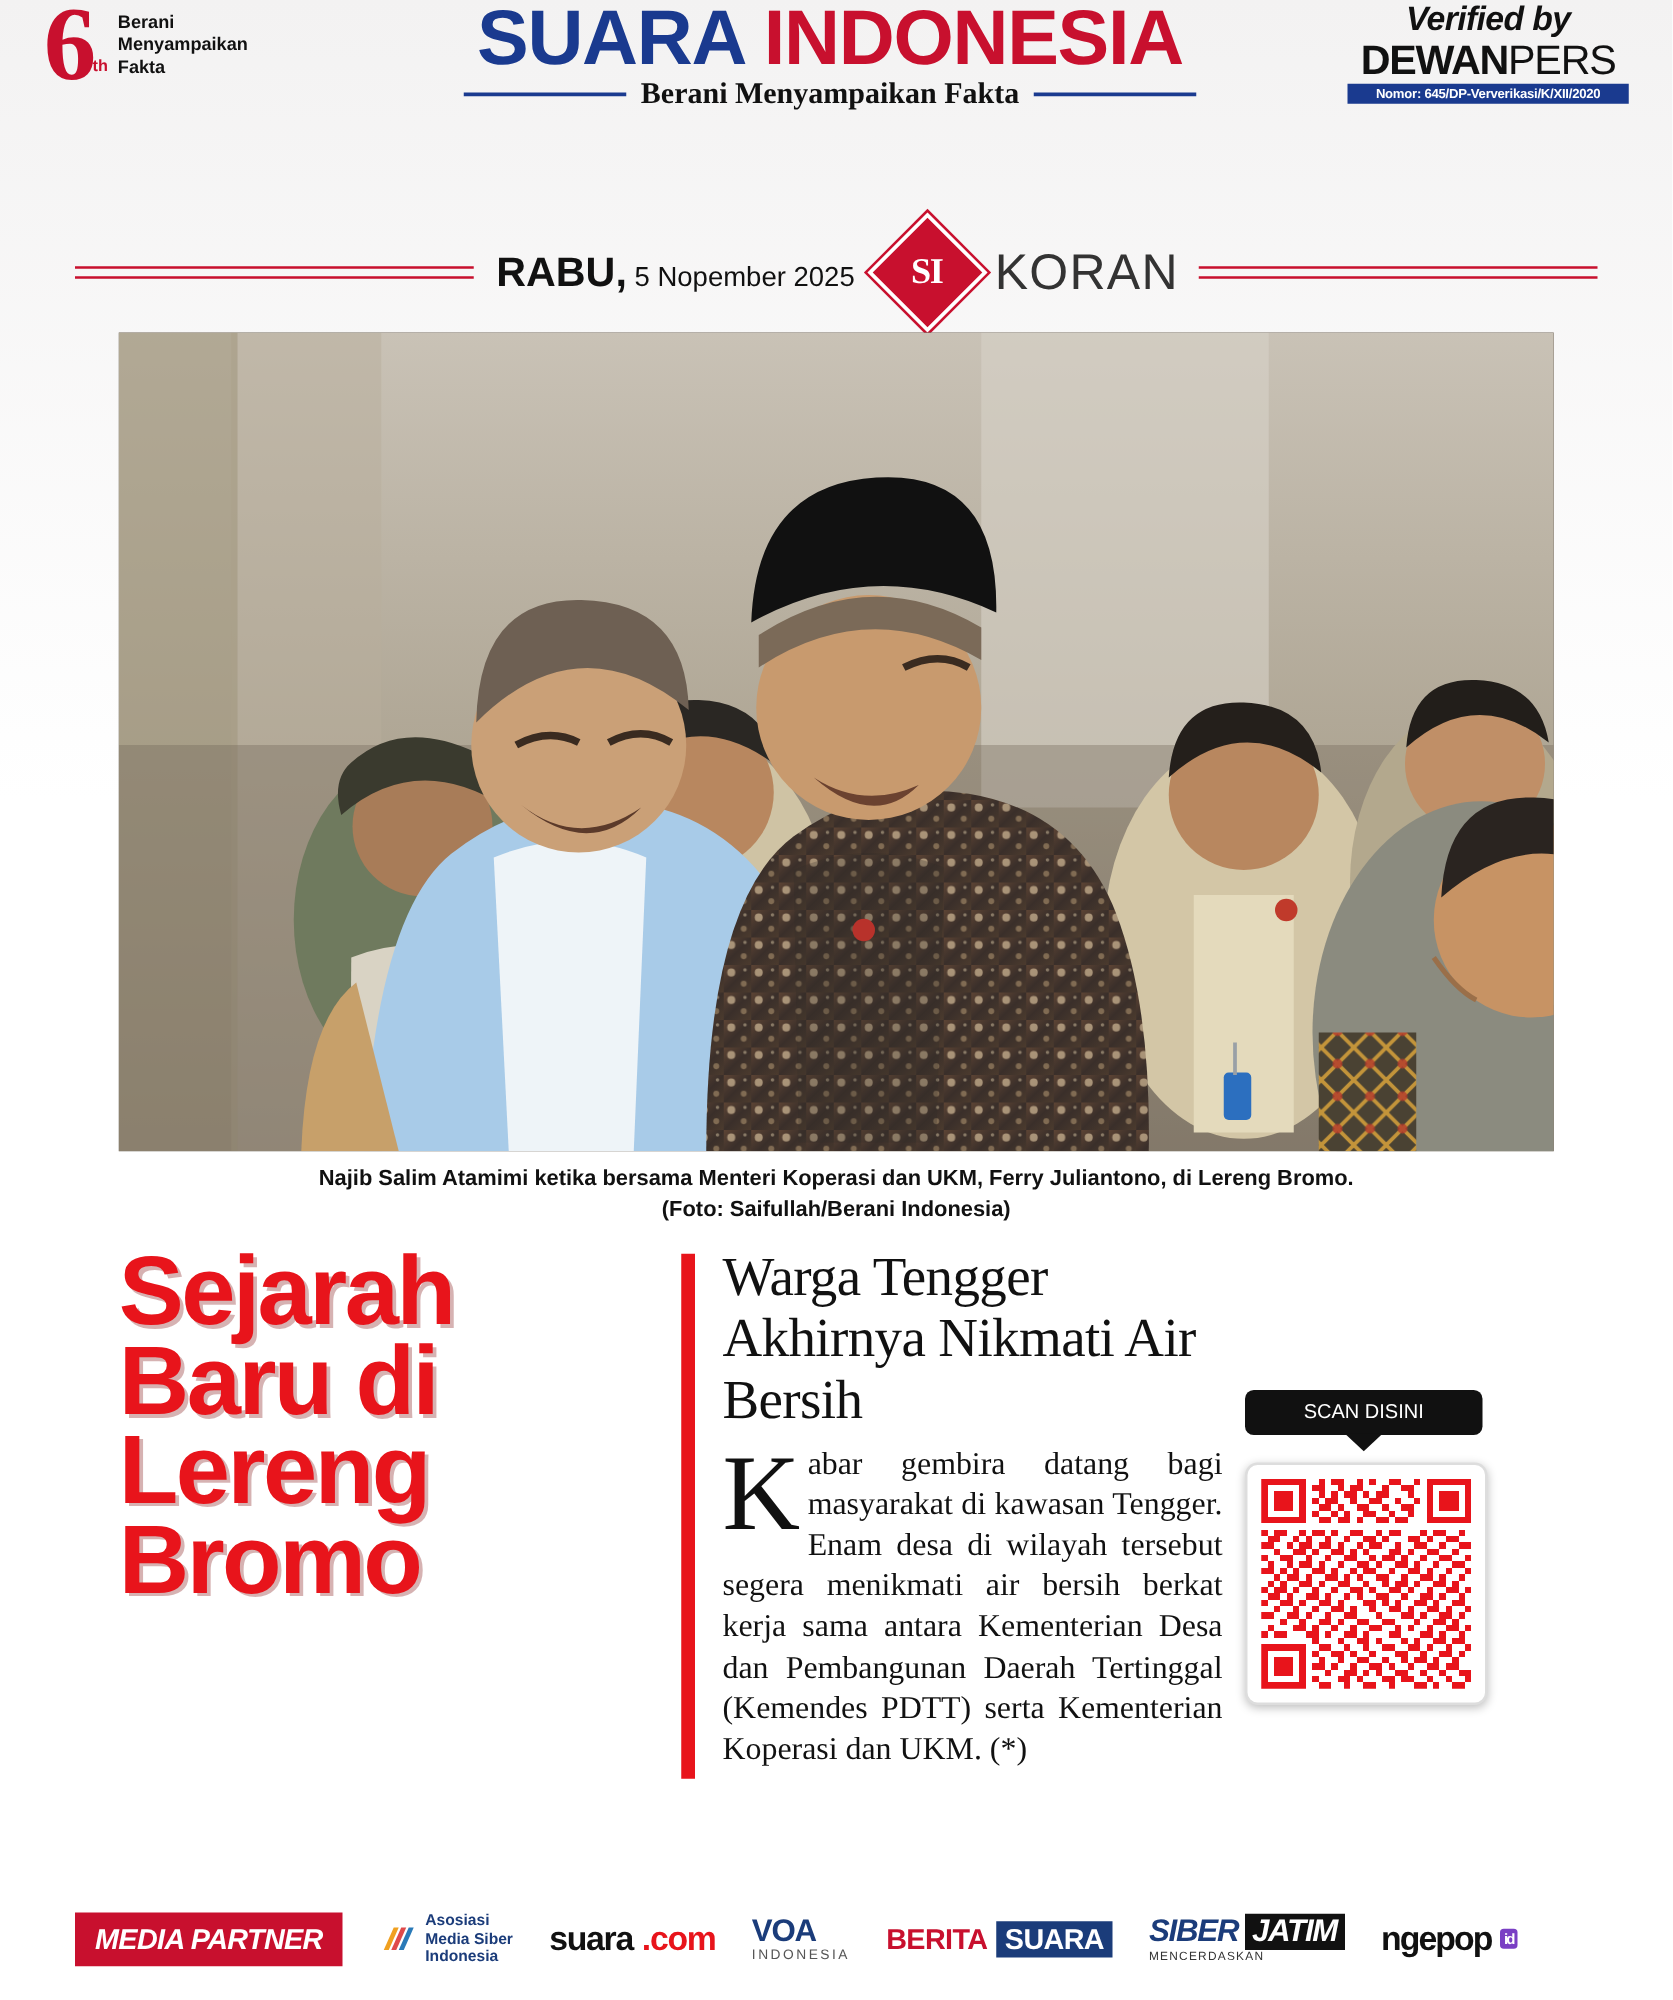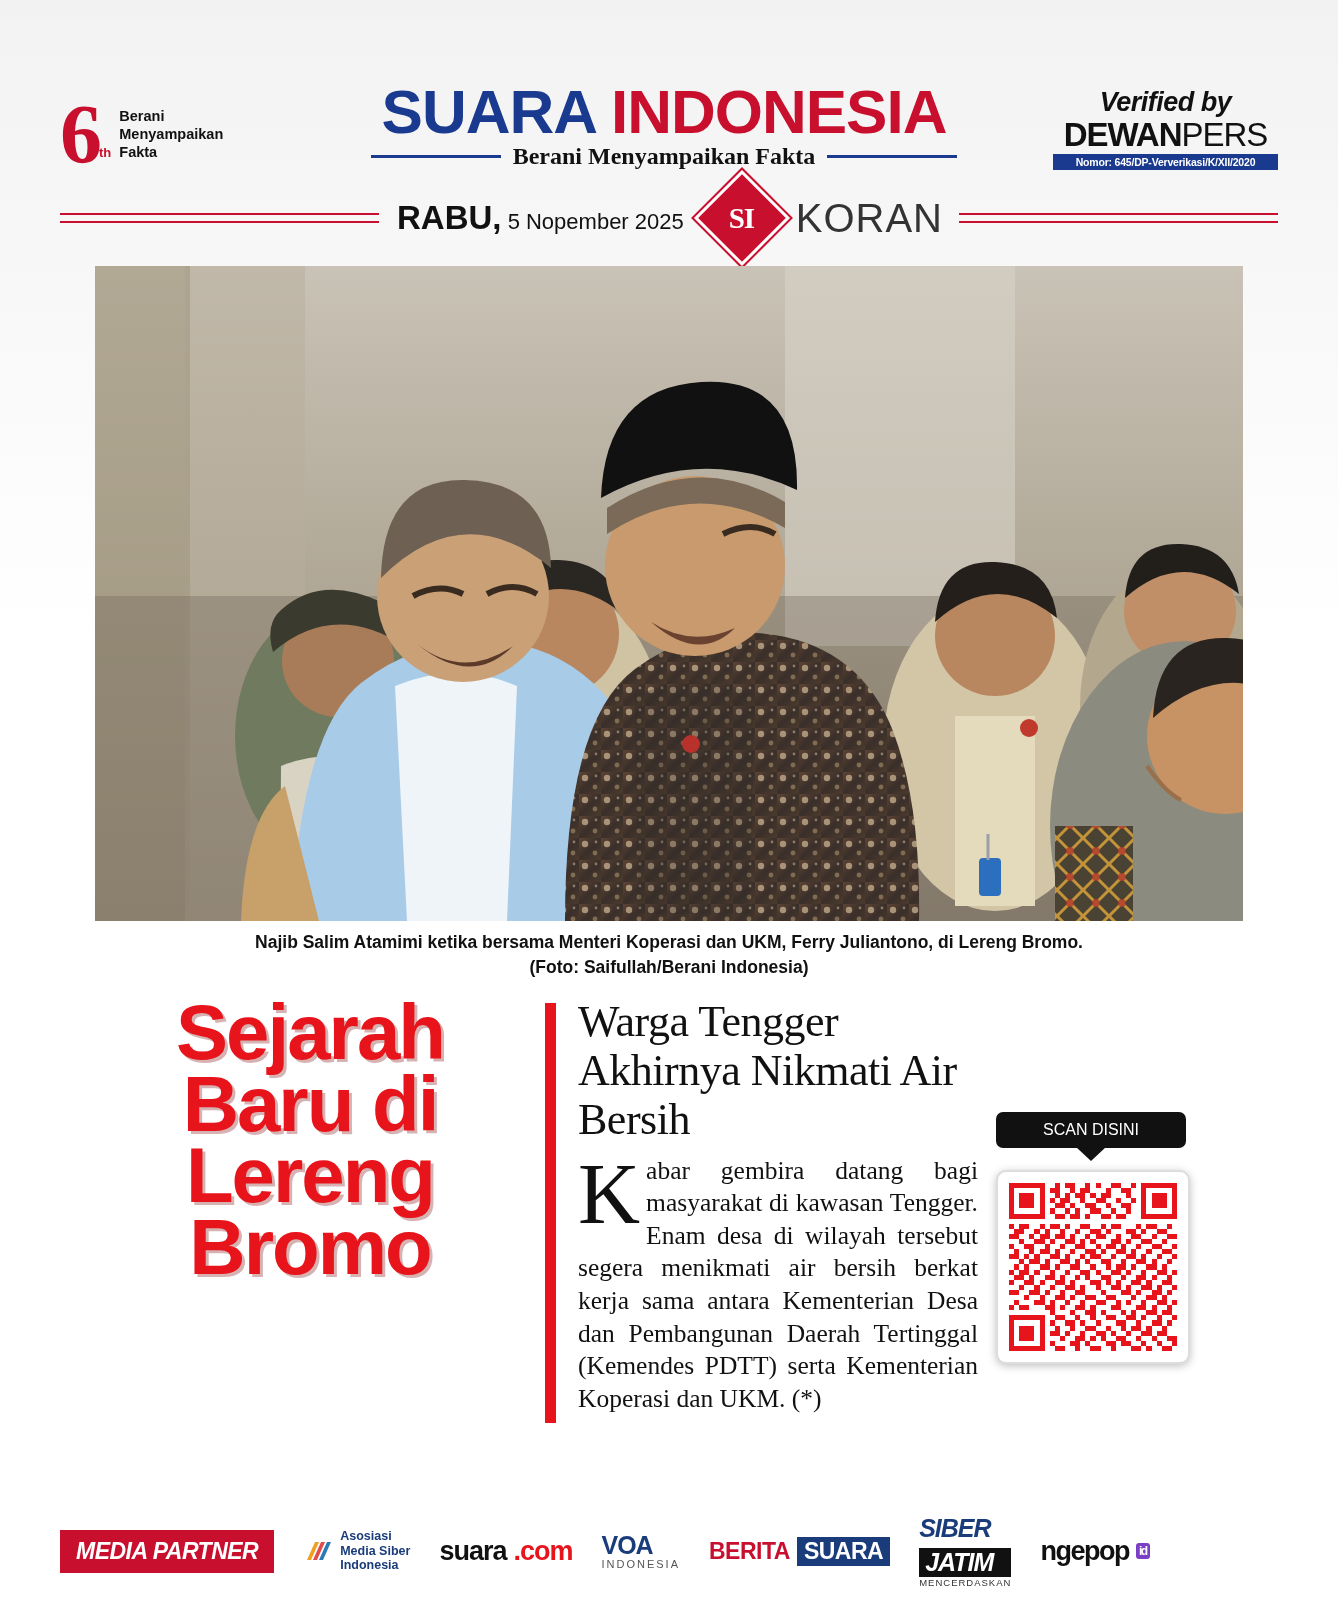--- a/index.html
+++ b/index.html
@@ -18,23 +18,23 @@
     position: relative;
     width: 1338px;
     height: 1600px;
     background: linear-gradient(180deg, #f3f2f2 0%, #ffffff 40%, #ffffff 100%);
   }
 
   
   .masthead {
     position: relative;
     height: 170px;
-    padding: 0 60px;
+    padding: 0 35px;
     display: flex;
-    align-items: flex-end;
+    align-items: flex-start;
     justify-content: space-between;
   }
   .anniversary {
     display: flex;
     align-items: center;
     gap: 8px;
     width: 215px;
   }
   .anniv-num {
     font-family: "Liberation Serif", serif;
@@ -203,21 +203,21 @@
   .headline-col {
     width: 430px;
     padding-right: 20px;
   }
   .headline {
     font-family: "Liberation Sans", sans-serif;
     font-weight: bold;
     font-size: 78px;
     line-height: 0.92;
     color: #e8141b;
-    text-align: center;
+    text-align: left;
     letter-spacing: -2px;
     text-shadow: 3px 3px 0 rgba(120,0,0,0.30);
   }
   .red-bar {
     width: 11px;
     background: #e8141b;
     margin: 6px 22px 6px 0;
     min-height: 420px;
   }
   .article-col {
@@ -888,21 +888,21 @@
       </div>
     </div>
 
     <div class="partner">
       <span class="p-berita">BERITA</span>
       <span class="p-satu">SUARA</span>
     </div>
 
     <div class="partner">
       <div>
-        <div style="display:flex;gap:5px;flex-direction:column;">
+        <div style="display:flex;align-items:center;gap:5px;">
           <span class="p-siber">SIBER</span>
           <span class="p-jatim">JATIM</span>
         </div>
         <div class="p-mencerdaskan">MENCERDASKAN</div>
       </div>
     </div>
 
     <div class="partner p-ngepop">
       <span class="n">ngepop</span>
         <span class="id">id</span>

